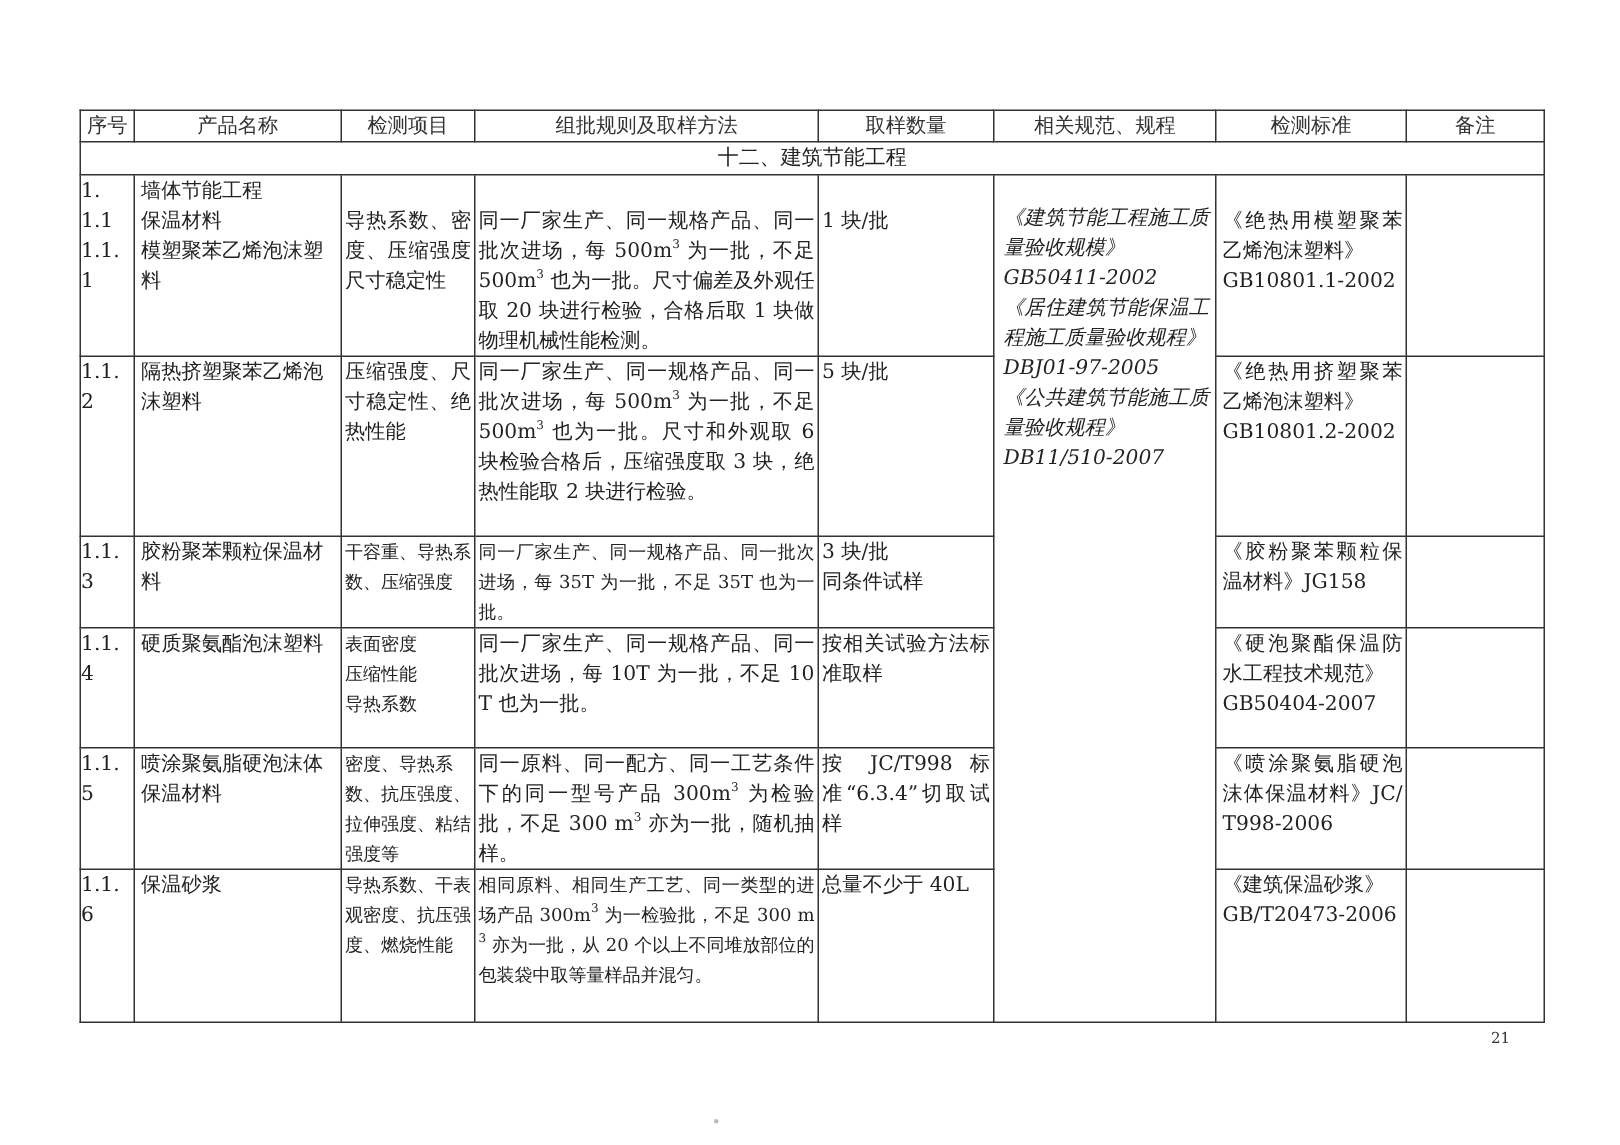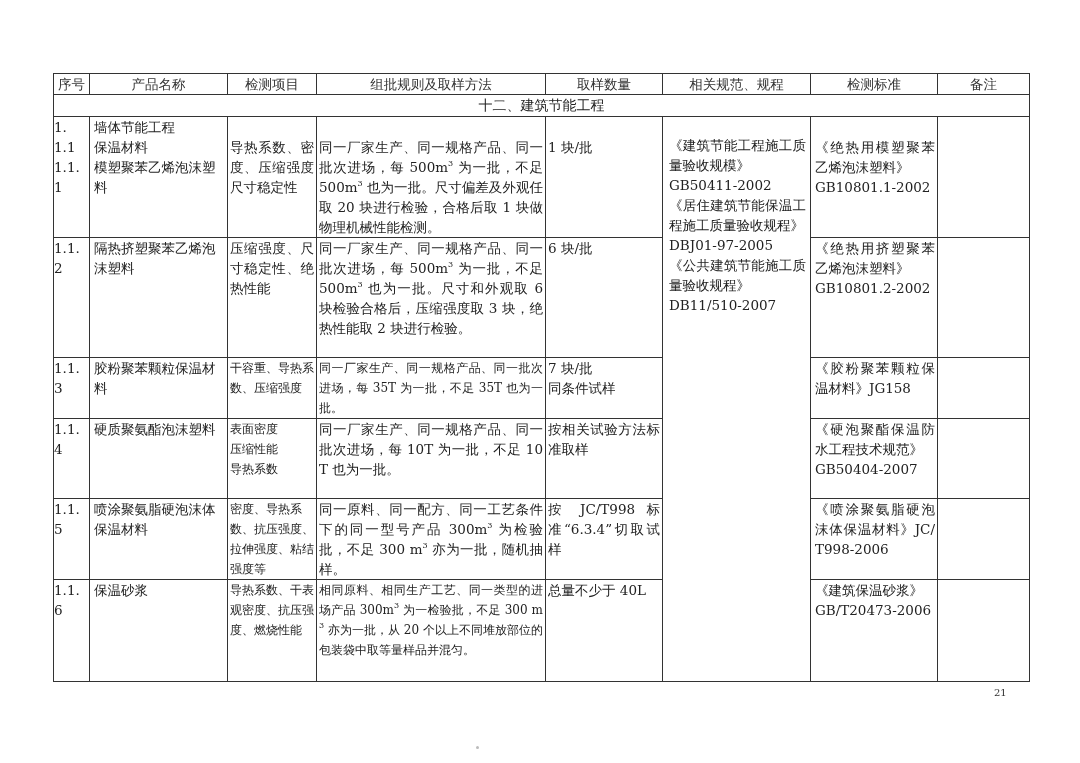--- a/index.html
+++ b/index.html
@@ -17,21 +17,21 @@
     border: 1.3px solid #333; padding: 0 2px; vertical-align: top;
     font-weight: normal; overflow: hidden; word-break: break-all;
   }
   table.spec th { text-align: center; vertical-align: middle; height: 19px; color: #333; font-size: 13.5px; }
   .section td { font-weight: bold; font-family: "DejaVu Sans", "Liberation Sans", sans-serif; font-size: 14px; height: 21px; padding-left: 4px; vertical-align: middle; text-align: center; }
   .small { font-size: 12px; line-height: 20px; }
   .num { white-space: pre-line; padding-left: 0 !important; }
   .name { padding-left: 4px !important; }
   .pre { white-space: pre-line; }
   .just { text-align: justify; text-align-last: left; }
-  .refcell { vertical-align: top; padding: 18px 4px 0 6px !important; }
+  .refcell { vertical-align: top; padding: 18px 4px 0 6px !important; font-style: italic; }
   .stdcell { padding-left: 4px !important; }
   .pagenum { position: absolute; left: 994px; top: 687px; font-size: 10px; color: #333; }
   .dot { position: absolute; left: 476px; top: 746px; width: 3px; height: 3px; background: #bbb; border-radius: 50%; }
   sup { font-size: 8px; line-height: 0; vertical-align: 6px; }
 </style>
 </head>
 <body>
 
 <div class="page">
   <table class="spec">
@@ -85,32 +85,32 @@
 《绝热用模塑聚苯乙烯泡沫塑料》
 GB10801.1-2002</td>
         <td></td>
       </tr>
 
       <tr style="height:120px">
         <td class="num">1.1.2</td>
         <td class="name">隔热挤塑聚苯乙烯泡沫塑料</td>
         <td class="just">压缩强度、尺寸稳定性、绝热性能</td>
         <td class="just"><span>同一厂家生产、同一规格产品、同一批次进场，每 500m</span><sup>3</sup><span> 为一批，不足 500m</span><sup>3</sup><span> 也为一批。尺寸和外观取 6 块检验合格后，压缩强度取 3 块，绝热性能取 2 块进行检验。</span></td>
-        <td>6 块/批</td>
+        <td>5 块/批</td>
         <td class="pre just stdcell">《绝热用挤塑聚苯乙烯泡沫塑料》
 GB10801.2-2002</td>
         <td></td>
       </tr>
 
       <tr style="height:60px">
         <td class="num">1.1.3</td>
         <td class="name">胶粉聚苯颗粒保温材料</td>
         <td class="small">干容重、导热系数、压缩强度</td>
         <td class="small just">同一厂家生产、同一规格产品、同一批次进场，每 35T 为一批，不足 35T 也为一批。</td>
-        <td class="pre">7 块/批
+        <td class="pre">3 块/批
 同条件试样</td>
         <td class="just stdcell">《胶粉聚苯颗粒保温材料》JG158</td>
         <td></td>
       </tr>
 
       <tr style="height:80px">
         <td class="num">1.1.4</td>
         <td class="name">硬质聚氨酯泡沫塑料</td>
         <td class="small pre">表面密度
 压缩性能

